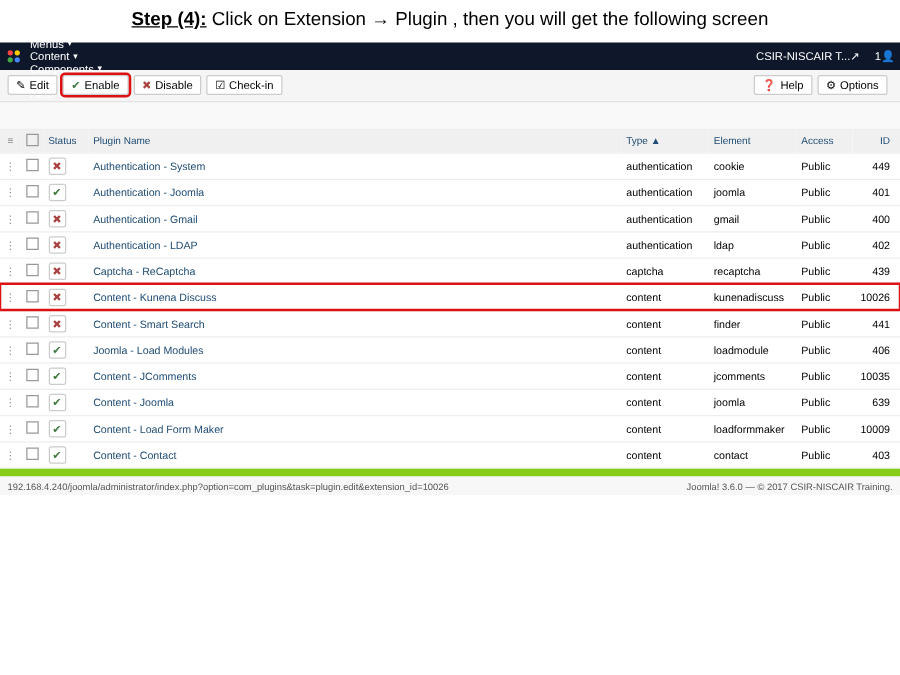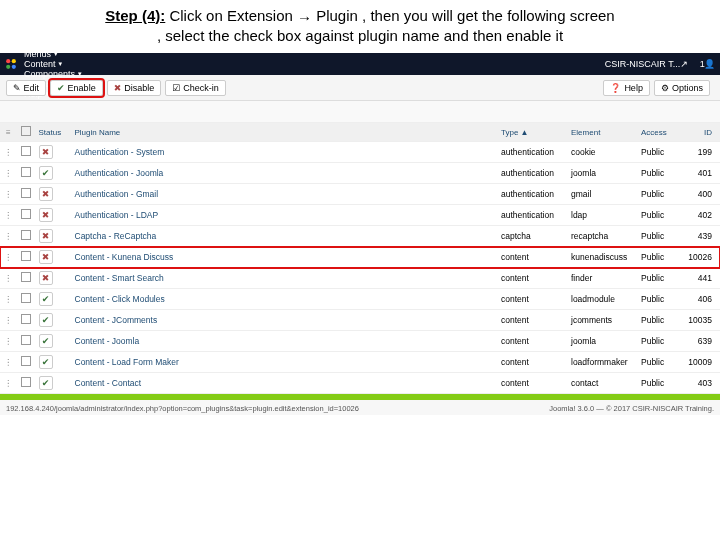--- a/index.html
+++ b/index.html
@@ -39,21 +39,20 @@
   .footer { font-size: 7.5px; color: #555; padding: 4px 6px 2px; display:flex; border-top:6px solid #84cc16; background:#f7f7f7; }
   .footer .spacer { flex:1; }
   a.link { color: #204D74; text-decoration: none; }
   .arrow { font-family: Arial; }
 </style>
 </head>
 <body>
 
 <div class="instruction">
   <span><b>Step (4):</b><span> Click on Extension </span><span class="arrow">→</span><span> Plugin , then you will get the following screen</span></span><br>
-  <span>, select the check box against plugin name and then enable it</span>
 </div>
 
 <div class="admin-bar">
   <span class="joomla-icon">
     <svg viewBox="0 0 20 20">
         <circle cx="6" cy="6" r="3" fill="#f44"></circle>
         <circle cx="14" cy="6" r="3" fill="#fc0"></circle>
         <circle cx="6" cy="14" r="3" fill="#4a4"></circle>
         <circle cx="14" cy="14" r="3" fill="#48f"></circle>
       </svg>
@@ -123,21 +122,21 @@
   </thead>
   <tbody id="rows-slot">
       <tr>
         <td class="col-handle">⋮</td>
         <td class="col-check"><span class="checkbox"></span></td>
         <td class="col-status"><span class="status-off">✖</span></td>
         <td class="col-name"><a class="link">Authentication - System</a></td>
         <td class="col-type">authentication</td>
         <td class="col-element">cookie</td>
         <td class="col-access">Public</td>
-        <td class="col-id">199</td>
+        <td class="col-id">449</td>
       </tr>
       <tr>
         <td class="col-handle">⋮</td>
         <td class="col-check"><span class="checkbox"></span></td>
         <td class="col-status"><span class="status-on">✔</span></td>
         <td class="col-name"><a class="link">Authentication - Joomla</a></td>
         <td class="col-type">authentication</td>
         <td class="col-element">joomla</td>
         <td class="col-access">Public</td>
         <td class="col-id">401</td>
@@ -189,21 +188,21 @@
         <td class="col-name"><a class="link">Content - Smart Search</a></td>
         <td class="col-type">content</td>
         <td class="col-element">finder</td>
         <td class="col-access">Public</td>
         <td class="col-id">441</td>
       </tr>
       <tr>
         <td class="col-handle">⋮</td>
         <td class="col-check"><span class="checkbox"></span></td>
         <td class="col-status"><span class="status-on">✔</span></td>
-        <td class="col-name"><a class="link">Content - Click Modules</a></td>
+        <td class="col-name"><a class="link">Joomla - Load Modules</a></td>
         <td class="col-type">content</td>
         <td class="col-element">loadmodule</td>
         <td class="col-access">Public</td>
         <td class="col-id">406</td>
       </tr>
       <tr>
         <td class="col-handle">⋮</td>
         <td class="col-check"><span class="checkbox"></span></td>
         <td class="col-status"><span class="status-on">✔</span></td>
         <td class="col-name"><a class="link">Content - JComments</a></td>

